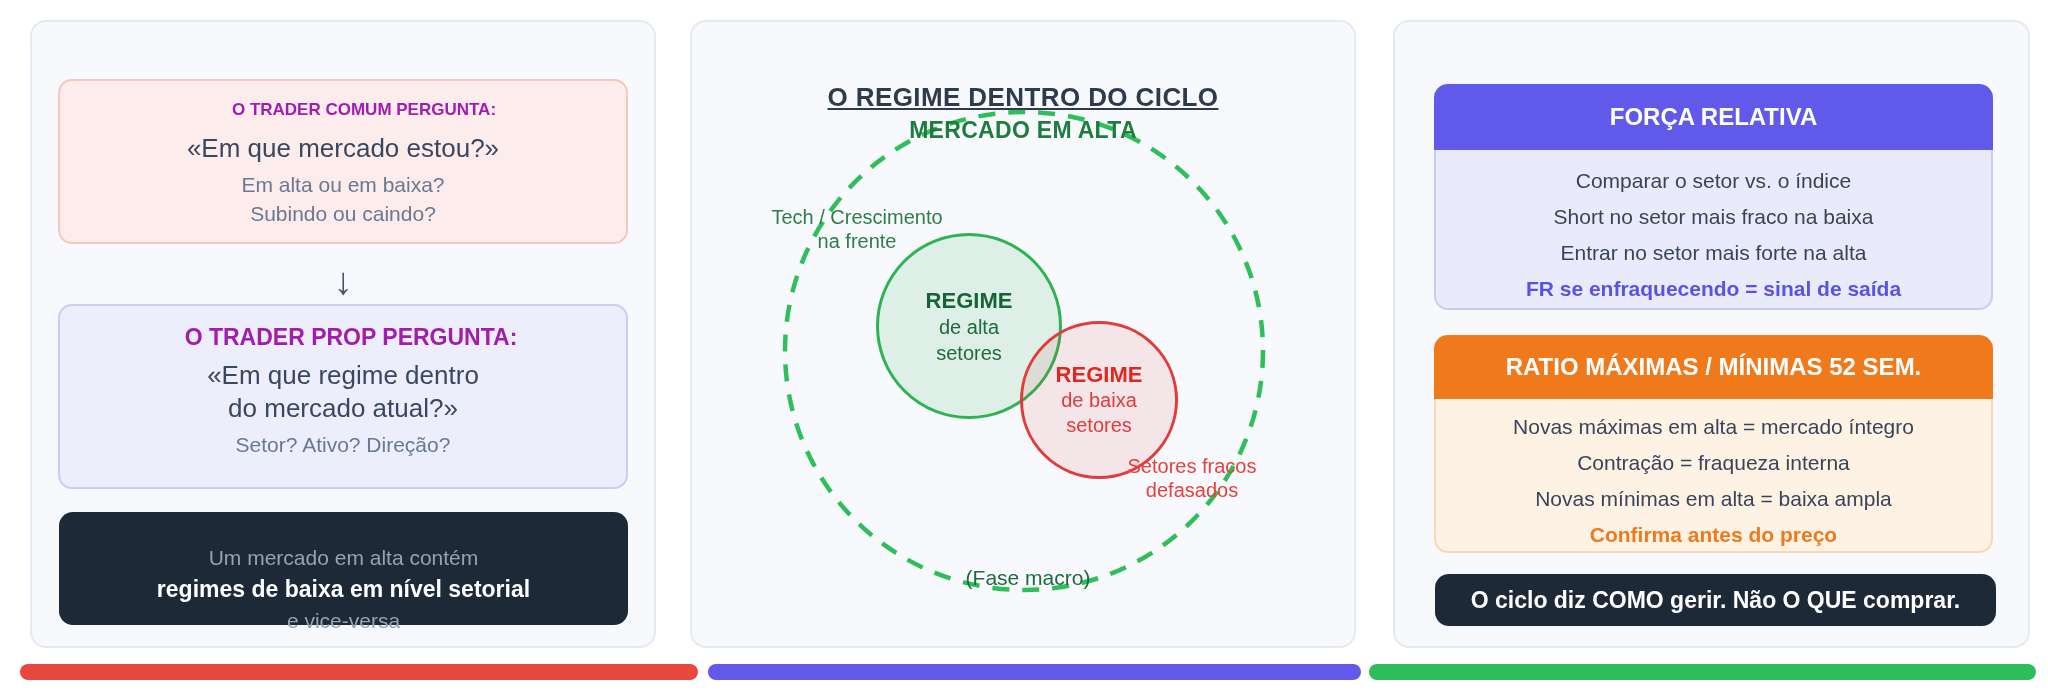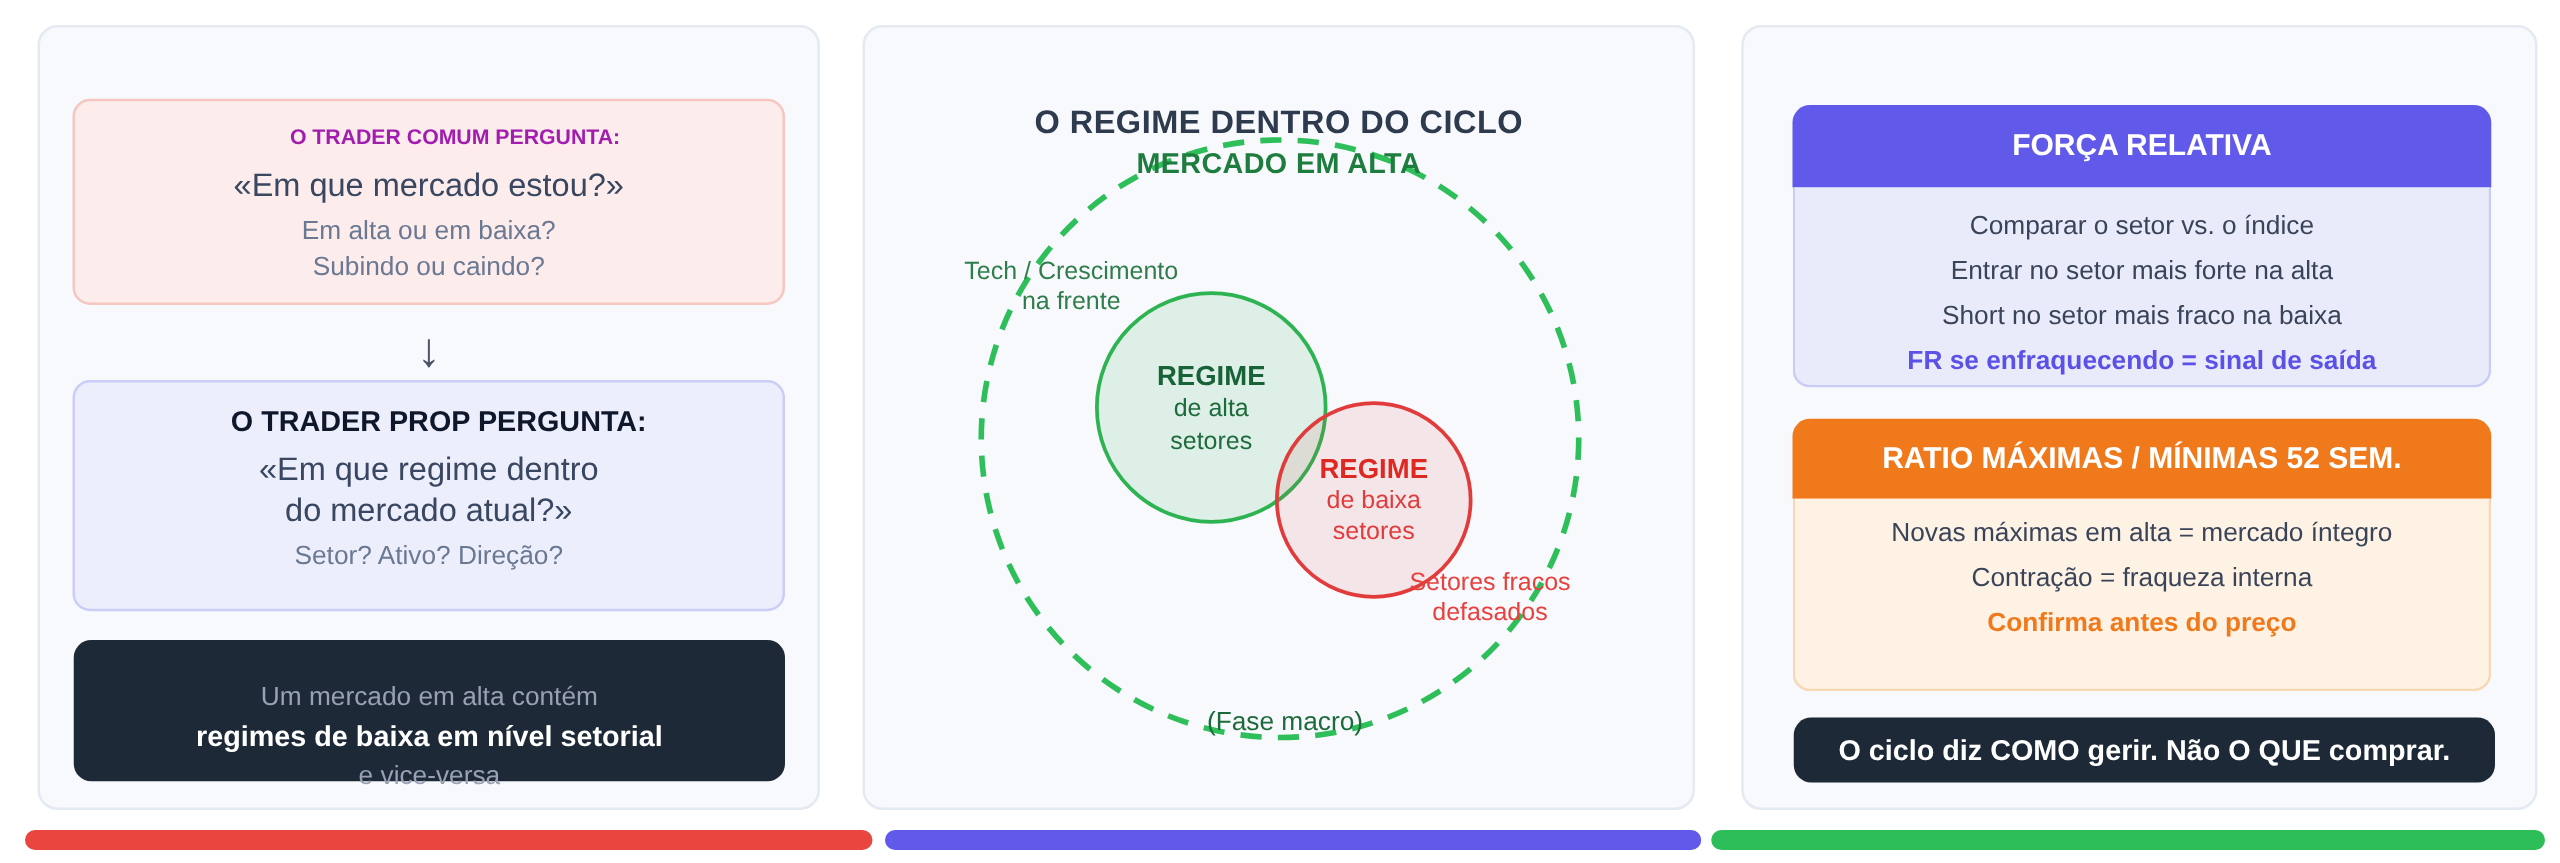--- a/index.html
+++ b/index.html
@@ -16,41 +16,41 @@
     border-radius:16px;
     box-sizing:border-box;
   }
   #panel-mentalidade { left:30px;  width:626px; }
   #panel-ciclo       { left:690px; width:666px; }
   #panel-sinais      { left:1393px;width:637px; }
 
   .panel-title {
     position:absolute; top:38px; left:0; right:0;
     text-align:center; font-size:26px; font-weight:bold;
-    color:#2e3a4e; letter-spacing:0.4px;
+    color:#2e3a4e; letter-spacing:0.4px;text-decoration:underline;
   }
 
   
   .qbox {
     position:absolute; left:26px; right:26px;
     border-radius:14px; box-sizing:border-box;
     text-align:center;
   }
   #common-box {
     top:57px; height:165px;
     background:#fcecec; border:2px solid #f6c6c0;
     padding-top:14px;
   }
   #prop-box {
     top:282px; height:185px;
     background:#eceefc; border:2px solid #c9cdf8;
     padding-top:16px;
   }
   .qbox-title-red   { font-size:17px; font-weight:bold; color:#a21caf; line-height:30px;padding-left:42px; }
-  .qbox-title-purple{ font-size:23px; font-weight:bold; color:#0f172a; line-height:30px;margin-left:16px; }
+  .qbox-title-purple{ font-size:23px; font-weight:bold; color:#a21caf; line-height:30px;margin-left:16px; }
   .qbox-question    { font-size:26px; color:#3a4760; line-height:33px; margin-top:7px; }
   .qbox-sub         { font-size:21px; color:#6a7891; line-height:29px; }
   .qbox-sub-first   { margin-top:5px; }
 
   .down-arrow {
     position:absolute; top:237px; left:0; right:0;
     text-align:center; font-size:38px; color:#4a5568; line-height:44px;
   }
 
   .dark-box {
@@ -202,31 +202,32 @@
   </div>
 </section>
 
 <section class="panel" id="panel-sinais">
   <h2 class="panel-title">DOIS SINAIS-CHAVE</h2>
 
   <div class="signal-card" id="card-fr">
     <div class="signal-header">FORÇA RELATIVA</div>
     <div class="signal-body">
       <div class="signal-line">Comparar o setor vs. o índice</div>
+      <div class="signal-line">Short no setor mais fraco na baixa</div>
       <div class="signal-line">Entrar no setor mais forte na alta</div>
-      <div class="signal-line">Short no setor mais fraco na baixa</div>
       <div class="signal-highlight-purple">FR se enfraquecendo = sinal de saída</div>
     </div>
   </div>
 
   <div class="signal-card" id="card-ratio">
     <div class="signal-header">RATIO MÁXIMAS / MÍNIMAS 52 SEM.</div>
     <div class="signal-body">
       <div class="signal-line">Novas máximas em alta = mercado íntegro</div>
       <div class="signal-line">Contração = fraqueza interna</div>
+      <div class="signal-line">Novas mínimas em alta = baixa ampla</div>
       <div class="signal-highlight-orange">Confirma antes do preço</div>
     </div>
   </div>
 
   <div class="dark-box" id="sinais-takeaway">O ciclo diz COMO gerir. Não O QUE comprar.</div>
 </section>
 
 <div class="footer-bar" id="bar-red"></div>
 <div class="footer-bar" id="bar-purple"></div>
 <div class="footer-bar" id="bar-green"></div>

